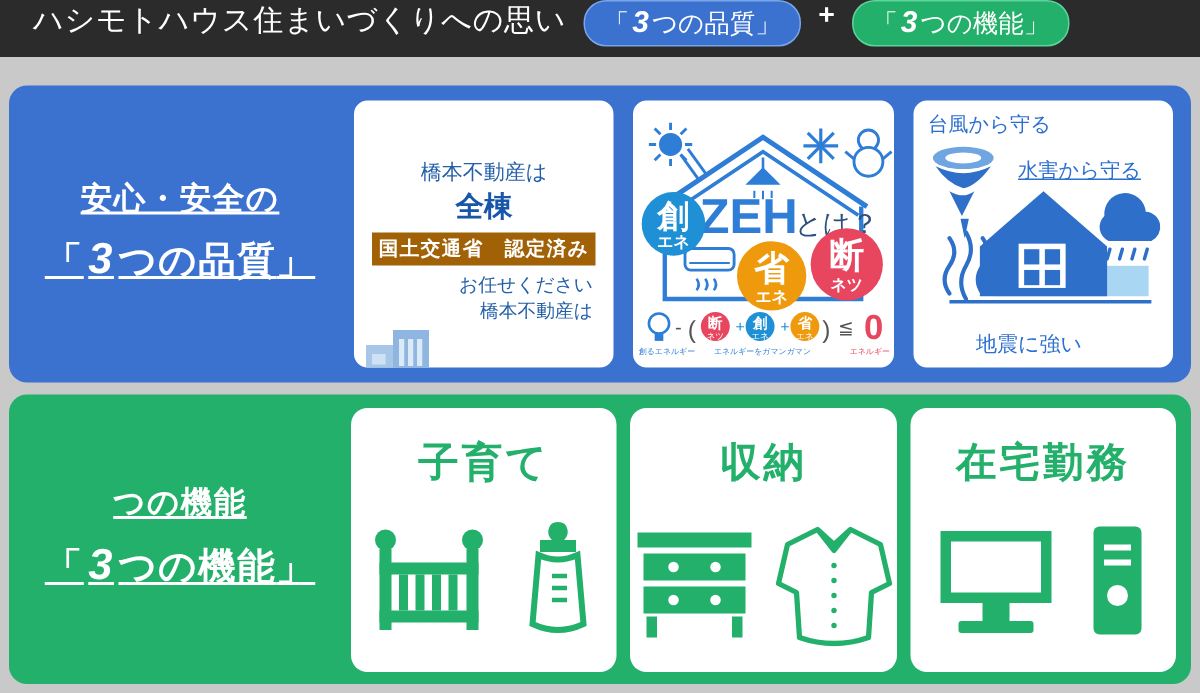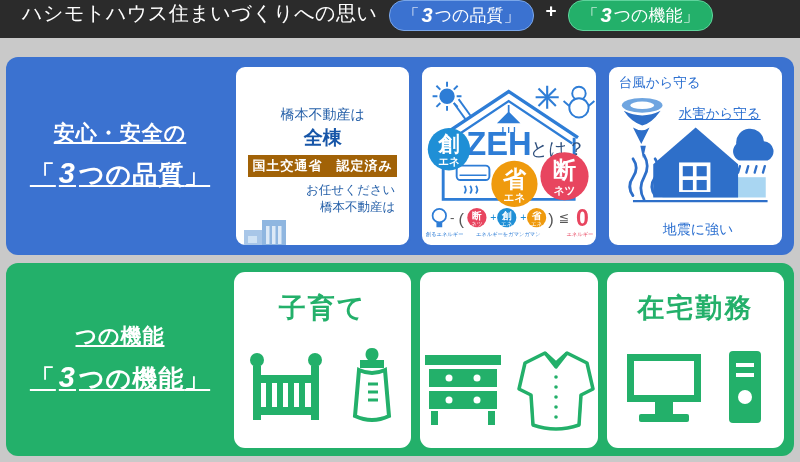--- a/index.html
+++ b/index.html
@@ -69,21 +69,21 @@
 
   
   .c2{position:absolute;inset:0;}
   .c2 svg{position:absolute;left:0;top:0;}
 
   
   .c3{position:absolute;inset:0;color:#2b6fd0;}
   .c3 .lbl{position:absolute;font-size:13.5px;white-space:nowrap;}
   .c3 .lbl-typhoon{left:10px;top:7px;}
   .c3 .lbl-flood{left:70px;top:38px;text-decoration:underline;}
-  .c3 .lbl-quake{left:42px;bottom:6px;font-size:14px;margin-left:12px;}
+  .c3 .lbl-quake{left:42px;bottom:6px;font-size:14px;}
 
   
   .cg{position:absolute;inset:0;}
   .cg .title{
     position:absolute;top:18px;left:0;right:0;text-align:center;
     color:#23b06a;font-size:27px;font-weight:bold;letter-spacing:2px;
   }
   .cg .icons{position:absolute;left:0;right:0;top:62px;height:108px;
              display:flex;align-items:center;justify-content:center;gap:14px;}
 </style>
@@ -342,20 +342,21 @@
                   <line x1="22" y1="54" x2="32" y2="54"></line>
                 </g>
               </g>
             </svg>
           </div>
         </div>
       </div>
 
       <div class="card card-green">
         <div class="cg">
+          <div class="title">収納</div>
           <div class="icons">
             <svg width="80" height="78" viewBox="0 0 80 78">
               <g fill="#23b06a">
                 <rect x="2" y="6" width="76" height="10"></rect>
                 <rect x="6" y="20" width="68" height="18"></rect>
                 <rect x="6" y="42" width="68" height="18"></rect>
                 <rect x="8" y="62" width="7" height="14"></rect>
                   <rect x="65" y="62" width="7" height="14"></rect>
               </g>
               <circle cx="26" cy="29" r="3.5" fill="#fff"></circle>

